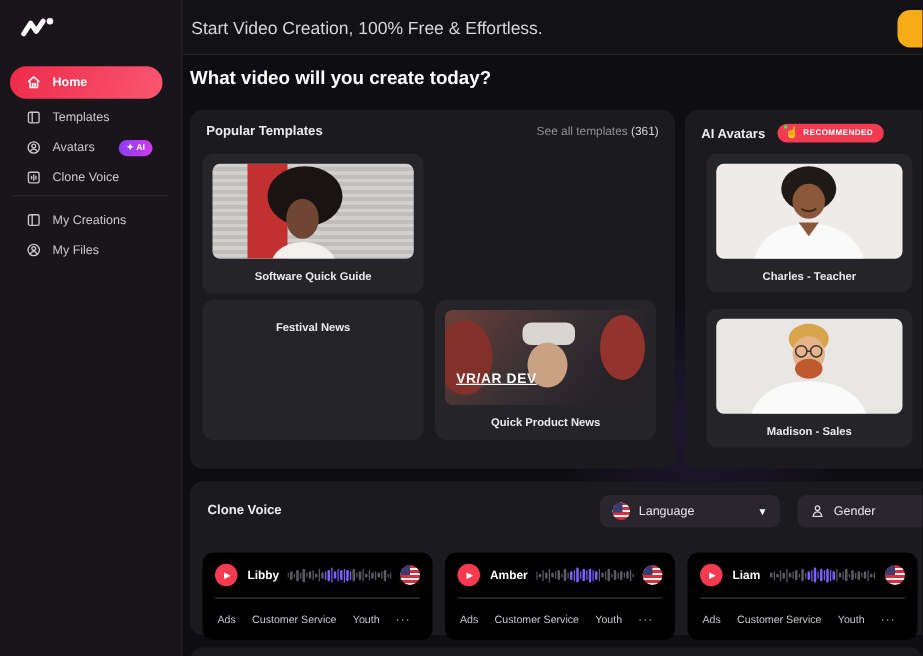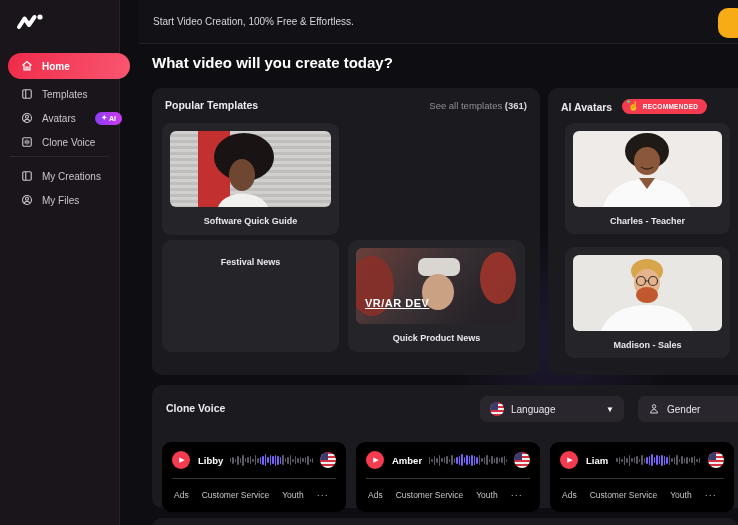--- a/index.html
+++ b/index.html
@@ -1,40 +1,40 @@
 <!DOCTYPE html>
 <html><head>
 <meta charset="utf-8">
 <style>
   * { margin:0; padding:0; box-sizing:border-box; }
   html,body { width:738px; height:525px; overflow:hidden; background:#0e0d11; font-family:"Liberation Sans", sans-serif; position:relative; }
   .glow { position:absolute; left:430px; top:220px; width:260px; height:240px; background:radial-gradient(ellipse at center, rgba(96,64,176,0.22), transparent 65%); pointer-events:none; }
 
   
-  .sidebar { position:absolute; left:0; top:0; width:120px; height:525px; background:#1a151a; border-right:1px solid #262229; z-index:5; }
+  .sidebar { position:absolute; left:0; top:0; width:146px; height:525px; background:#1a151a; border-right:1px solid #262229; z-index:5; }
   .logo { position:absolute; left:16px; top:11px; }
   .nav-item { position:absolute; left:8px; width:122px; height:24px; display:flex; align-items:center; color:#c9c7ce; font-size:10px; border-radius:12px; cursor:pointer; }
   .nav-item .nic { width:13px; height:13px; margin:0 9px 0 12px; display:flex; align-items:center; justify-content:center; color:#c9c7ce; }
   .nav-item.active { background:linear-gradient(110deg,#ee2b49,#fa5672); color:#fff; font-weight:bold; height:26px; border-radius:14px; }
   .nav-item.active .nic { color:#fff; }
   .ai-badge { margin-left:auto; margin-right:8px; background:linear-gradient(90deg,#8a3df2,#cf3bf0); color:#fff; font-size:7px; font-weight:bold; border-radius:8px; padding:2.5px 6px; display:flex; align-items:center; gap:2px; }
   .side-divider { position:absolute; left:10px; right:10px; top:156px; border-top:1px solid #2a2730; }
 
   
   .topbar { position:absolute; left:139px; top:0; width:599px; height:44px; background:#121115; border-bottom:1px solid #232127; display:flex; align-items:center; }
-  .topbar-msg { margin-left:14px; color:#d8d6dc; font-size:10px; }
+  .topbar-msg { margin-left:14px; color:#d8d6dc; font-size:14px; }
   .upgrade-btn { position:absolute; right:-8px; top:8px; width:28px; height:30px; background:#f7ab15; border-radius:10px; border:none; cursor:pointer; }
 
   
   .heading { position:absolute; left:152px; top:54px; color:#ffffff; font-size:15px; font-weight:bold; }
   .panel { position:absolute; background:#1b1a1f; border-radius:10px; }
   .panel-head { display:flex; align-items:center; padding:11px 13px 0 13px;text-align:center; }
   .panel-title { color:#eceaef; font-size:10.5px; font-weight:bold; }
   .see-all { margin-left:auto; font-size:9.5px; color:#918f98; cursor:pointer; }
-  .see-all b { color:#d8d7dc; font-weight:bold;margin-top:12px; }
+  .see-all b { color:#d8d7dc; font-weight:normal;margin-top:12px; }
 
   
   .tcard { position:absolute; width:177px; height:112px; background:#252428; border-radius:9px; padding:8px; cursor:pointer; }
   .tcard-img { position:relative; width:161px; height:76px; border-radius:6px; overflow:hidden; }
   .tcard-cap { margin-top:9px; text-align:center; color:#e9e8ec; font-size:9px; font-weight:bold; }
   .ov-main { position:absolute; left:8px; bottom:14px; color:#fff; font-size:10.5px; font-weight:bold; letter-spacing:0.5px; }
   .ov-sub { position:absolute; left:58px; bottom:6px; color:rgba(255,255,255,0.75); font-size:6.5px; font-style:italic; letter-spacing:1px; }
   .ov-vr { position:absolute; left:9px; bottom:15px; color:#fff; font-size:11px; font-weight:bold; letter-spacing:0.5px;text-decoration:underline; }
 
   .img-software { background:repeating-linear-gradient(180deg,#d2d0cf 0 3px,#c0bebd 3px 6px); }

